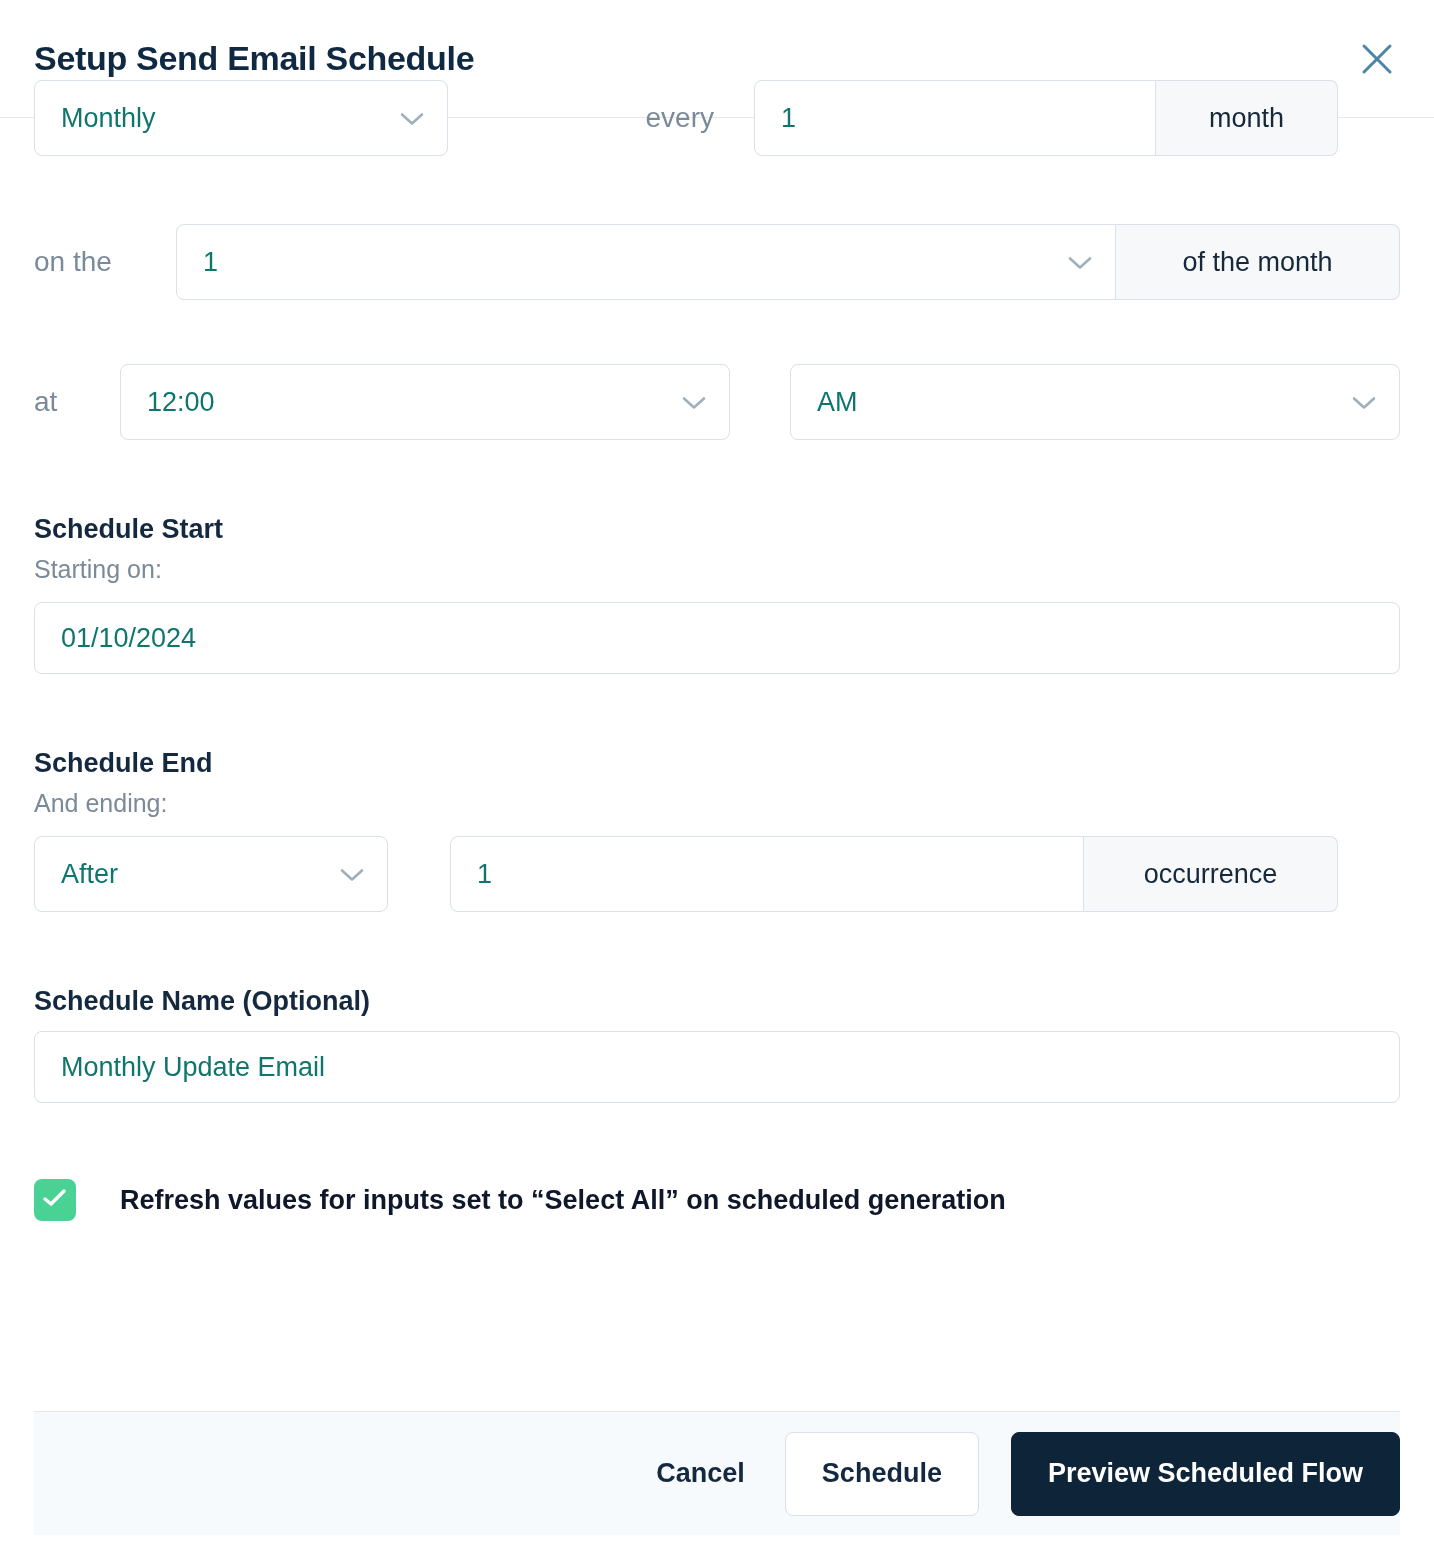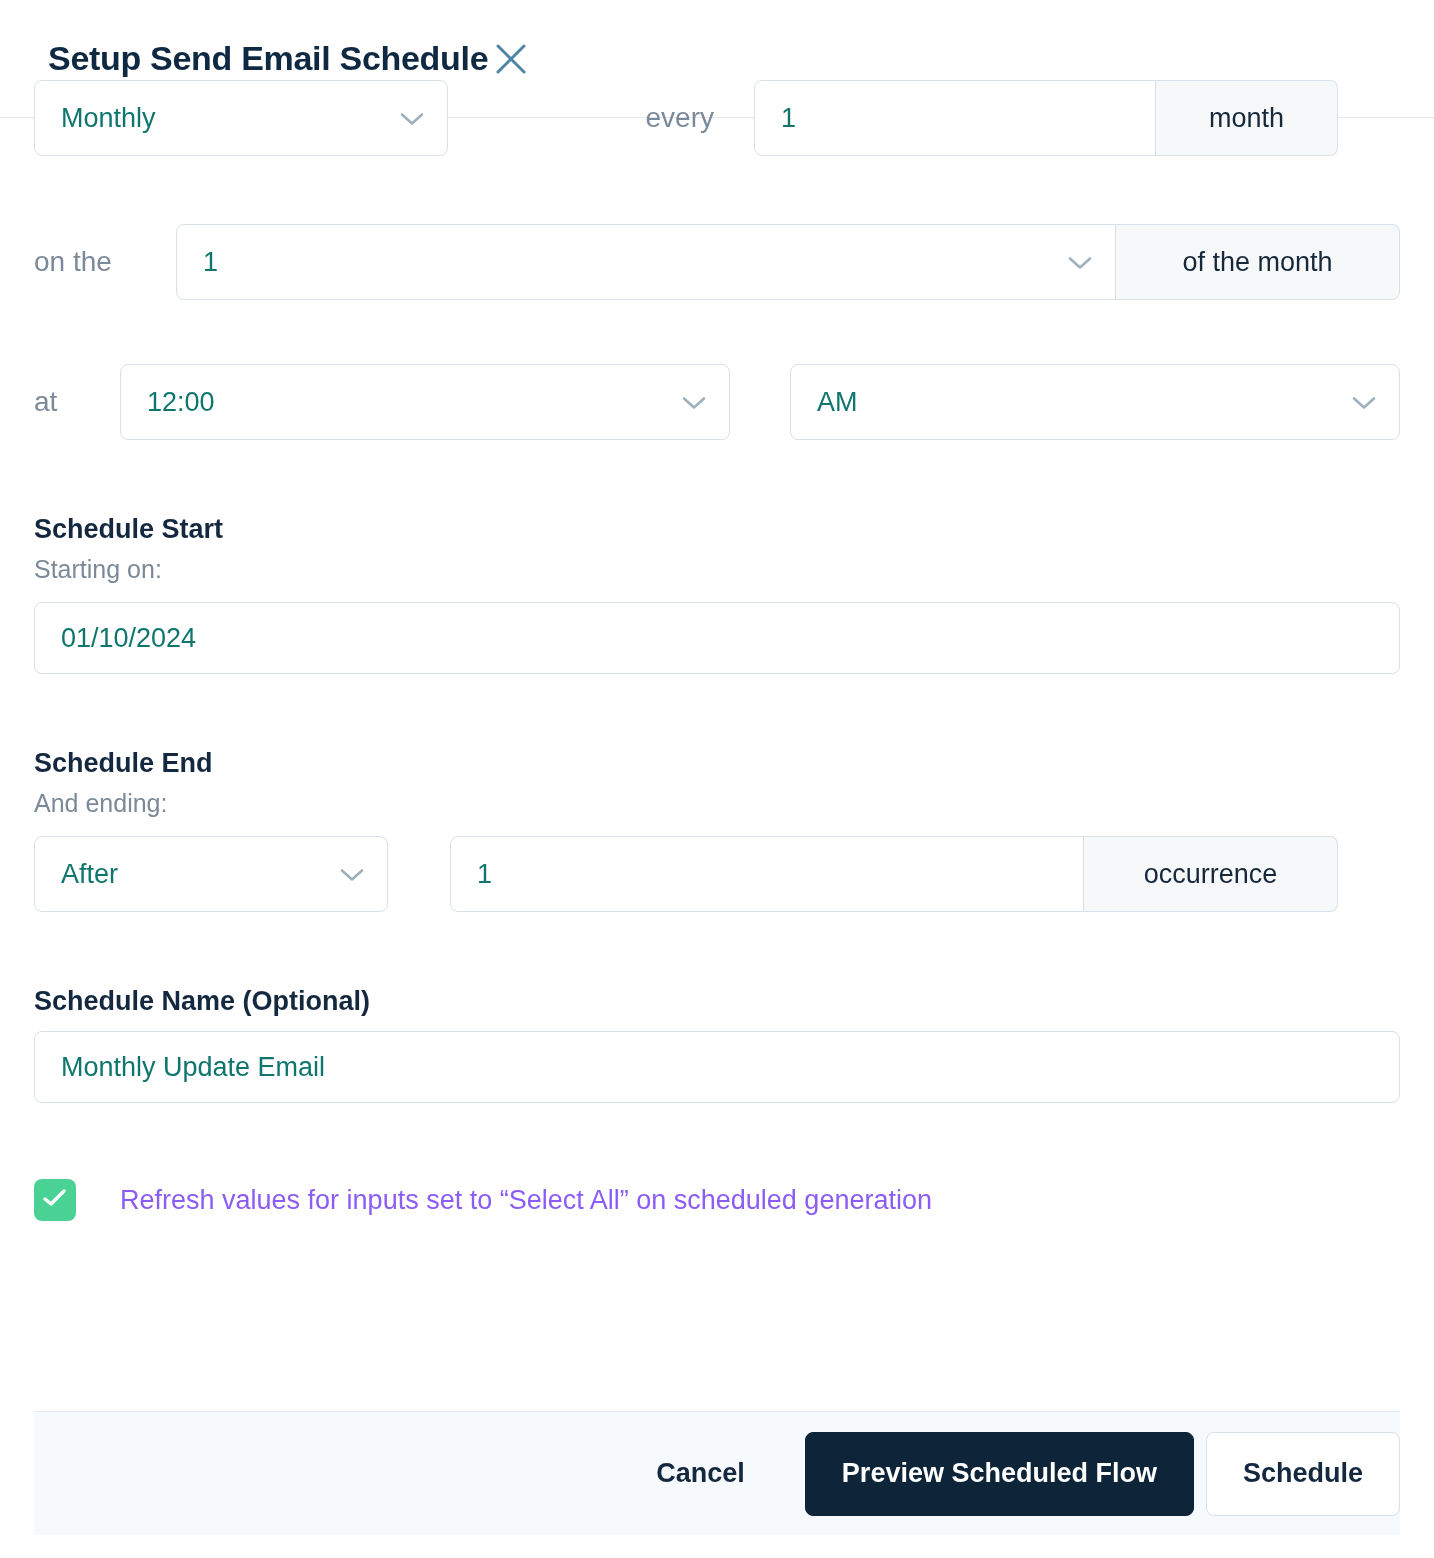--- a/index.html
+++ b/index.html
@@ -15,21 +15,22 @@
     position: relative;
     overflow: hidden;
   }
 
   
   .modal-header {
     height: 118px;
     border-bottom: 1px solid #e3e8ee;
     display: flex;
     align-items: center;
-    padding: 0 48px;
+    justify-content: space-between;
+    padding: 0 34px;
   }
   .modal-title {
     font-size: 34px;
     font-weight: bold;
     color: #0f2942;
     letter-spacing: -0.3px;
   }
   .close-btn {
     width: 46px;
     height: 46px;
@@ -169,22 +170,22 @@
     background: #4ad295;
     display: flex;
     align-items: center;
     justify-content: center;
     cursor: pointer;
     flex: none;
   }
   .check-label {
     margin-left: 44px;
     font-size: 27px;
-    font-weight: normal;
-    color: #8b5cf6;
+    font-weight: bold;
+    color: #0f172a;
   }
 
   
   .modal-footer {
     position: absolute;
     left: 34px;
     right: 34px;
     bottom: 23px;
     border-top: 1px solid #e3e8ee;
     background: #f7fafc;
@@ -328,15 +329,15 @@
           </svg>
       </span>
     </div>
     <div class="check-label">Refresh values for inputs set to “Select All” on scheduled generation</div>
   </div>
 
 </div>
 
 <div class="modal-footer">
   <button class="btn btn-link">Cancel</button>
+  <button class="btn btn-outline">Schedule</button>
   <button class="btn btn-primary">Preview Scheduled Flow</button>
-  <button class="btn btn-outline">Schedule</button>
 </div>
 
 </body></html>

